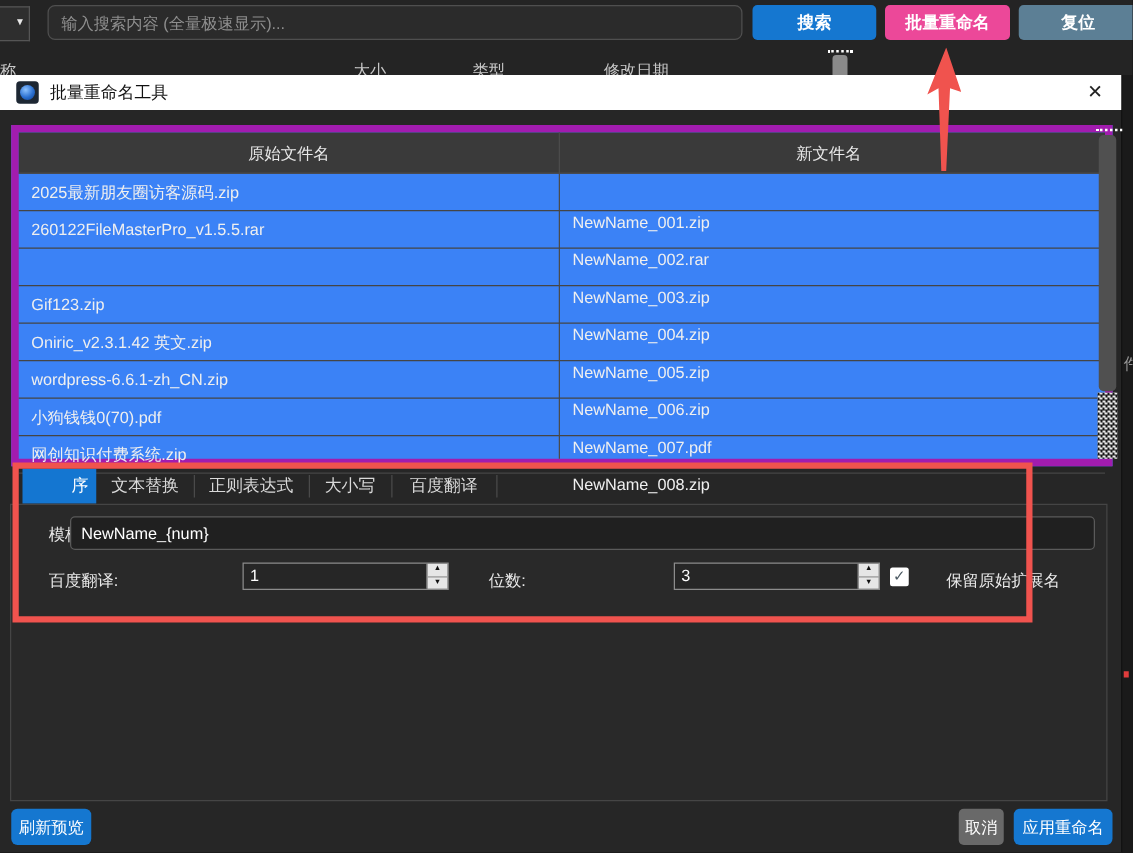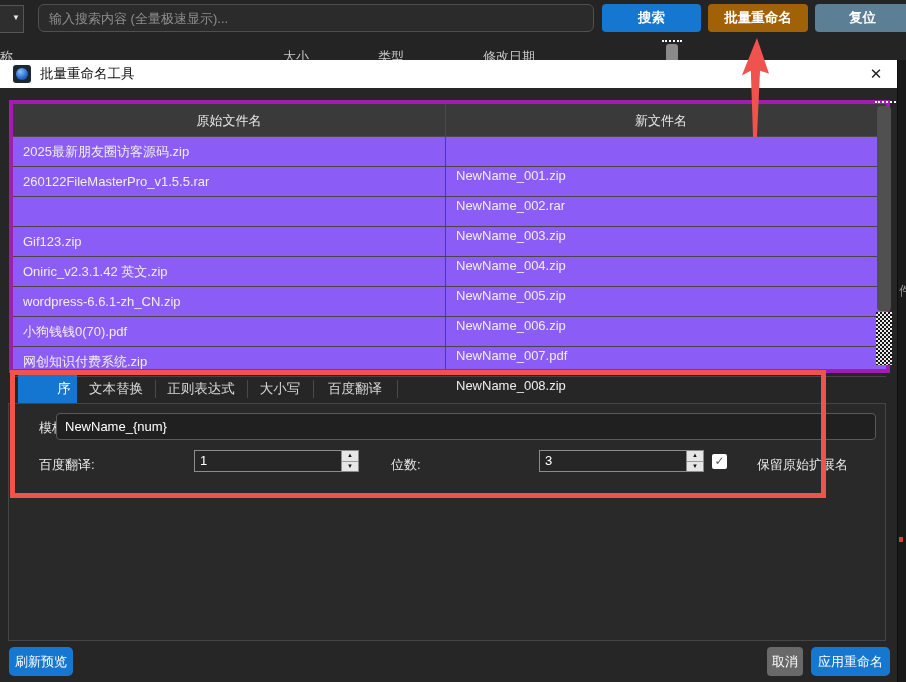--- a/index.html
+++ b/index.html
@@ -13,21 +13,21 @@
            background:#2e2e2e; border:1px solid #555; border-left:none; }
   .combo .arr { position:absolute; right:3px; top:7px; font-size:8px; color:#e8e8e8; }
   .search-box { position:absolute; left:38px; top:4px; width:556px; height:28px;
                 background:#2b2b2b; border:1px solid #4f4f4f; border-radius:6px;
                 color:#e8e8e8; font-size:13px; padding:0 10px; outline:none; }
   .search-box::placeholder { color:#8e8e8e; }
   .tbtn { position:absolute; top:4px; height:28px; border:none; border-radius:4px;
           color:#fff; font-size:13.5px; font-weight:bold; text-align:center; cursor:pointer;
           font-family:inherit; }
   .btn-search { left:602px; width:99px; background:#1577d0; }
-  .btn-batch  { left:708px; width:100px; background:#a16207; }
+  .btn-batch  { left:708px; width:100px; background:#ec4899; }
   .btn-reset  { left:815px; width:95px; background:#5c7f95; }
 
   
   .bgstrip { position:absolute; left:0; top:36px; width:906px; height:24px; background:#242424; }
   .bgcol { position:absolute; top:12px; color:#c8c8c8; font-size:13px; }
   .bg-scroll-dots { position:absolute; left:662px; top:4px; width:20px; height:0;
                     border-top:2px dotted #fff; }
   .bg-scroll-thumb { position:absolute; left:666px; top:8px; width:12px; height:16px;
                      background:#8a8a8a; border-radius:3px 3px 0 0; }
 
@@ -41,21 +41,21 @@
               border-radius:50%;
               background:radial-gradient(circle at 38% 32%, #8cc2ff, #2a6fd0 55%, #0b3f8f); }
   .dlg-title { position:absolute; left:40px; top:0; line-height:28px; color:#111;
                font-size:13.5px; }
   .dlg-close { position:absolute; right:8px; top:0; width:26px; height:28px; line-height:28px;
                text-align:center; color:#222; font-size:15px; cursor:pointer; background:none;
                border:none; font-family:inherit; }
 
   
   .ptable { position:absolute; left:9px; top:40px; width:881px; height:273px;
-            background:#8b5cf6; border:4px solid #a21caf; }
+            background:#3b82f6; border:6px solid #a21caf; }
   .thead { position:absolute; left:0; top:0; width:100%; height:33px; background:#3a3a3a;
            border-bottom:1px solid #4b4b4b; }
   .th { position:absolute; top:0; line-height:33px; text-align:center; color:#e9e9e9;
         font-size:13px; }
   .th.c1 { left:0; width:432px; }
   .th.c2 { left:433px; width:430px; }
   .coldiv { position:absolute; left:432px; top:0; width:1px; height:100%; background:#4b4b4b; }
   .trow { position:absolute; left:0; width:100%; height:30px; border-bottom:1px solid #454545; }
   .tcell { position:absolute; top:0; line-height:29px; color:#efefef; font-size:13px;
            white-space:nowrap; overflow:hidden; }

